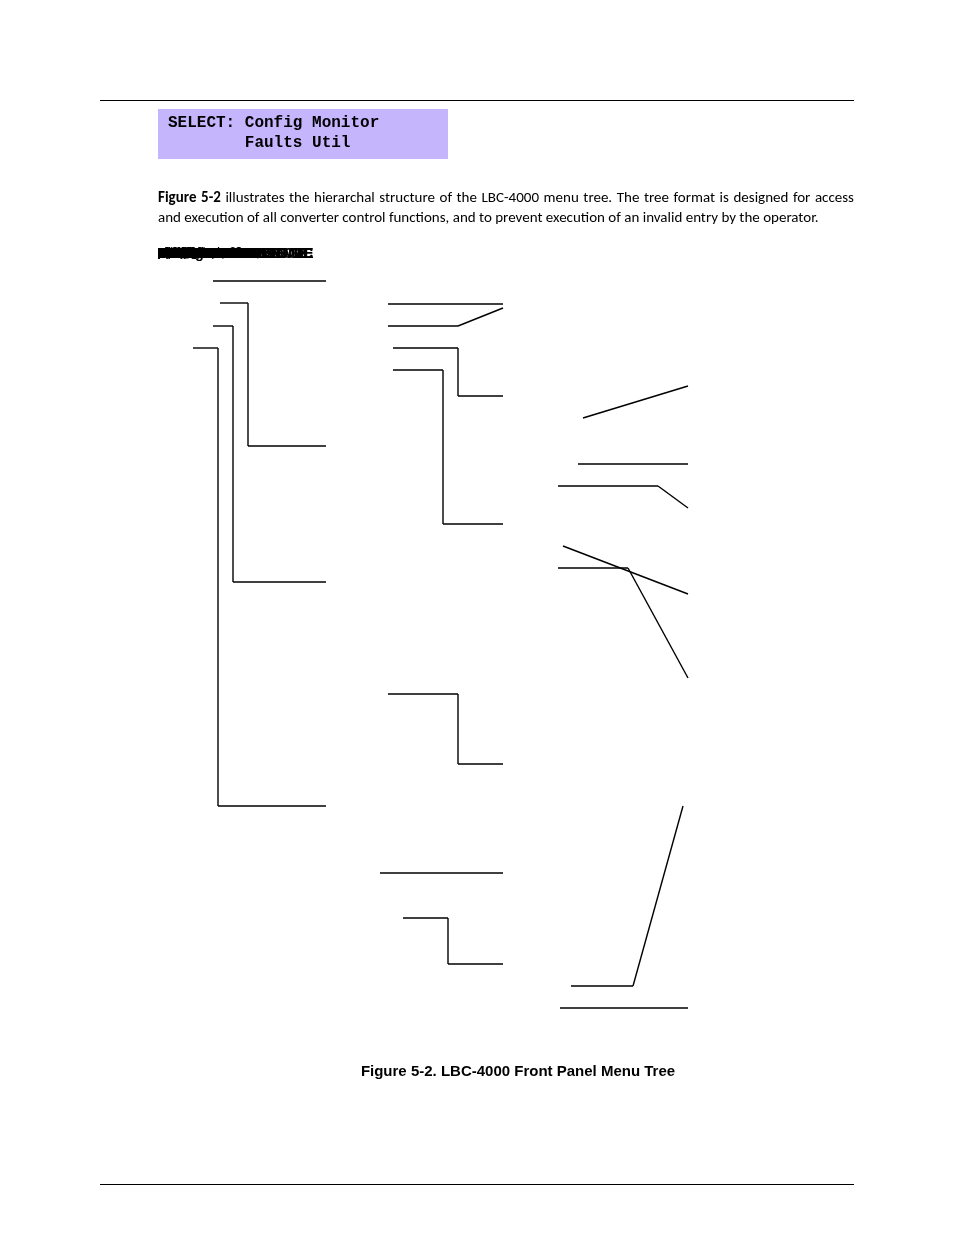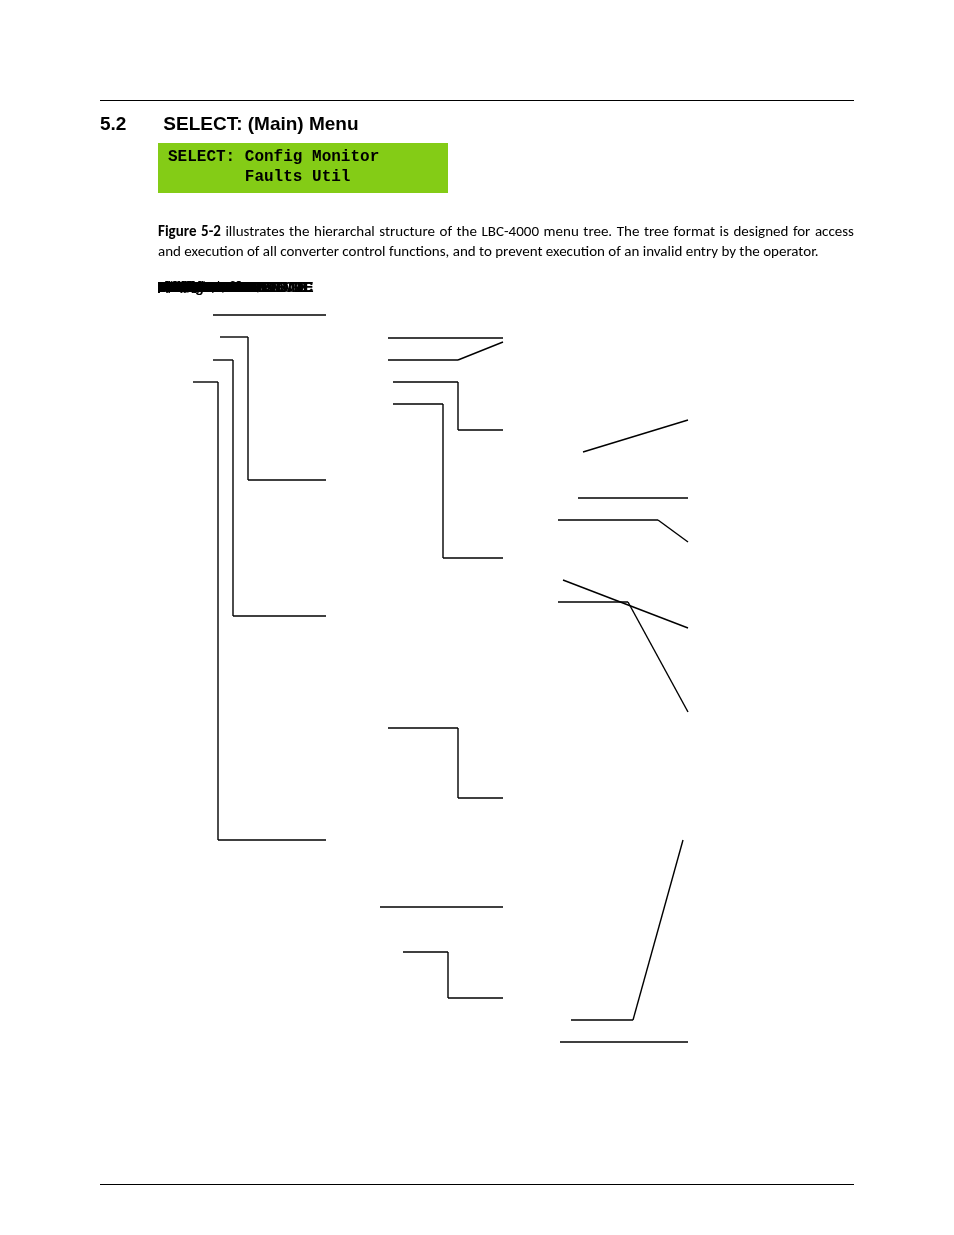--- a/index.html
+++ b/index.html
@@ -20,21 +20,21 @@
     font-family: Arial, "Helvetica Neue", Helvetica, sans-serif;
     font-weight: 700;
     font-size: 19px;
     margin: 12px 0 8px 0;
   }
   .heading .num { display:inline-block; width:58px; }
   .lcd-box {
     font-family: "Courier New", Courier, monospace;
     font-weight: 700;
     font-size: 16px;
-    background:#84cc16;
+    background:#c4b5fd;
     padding: 4px 10px 6px 10px;
     width: 270px;
     margin-left: 58px;
     white-space: pre;
     line-height: 1.25;
   }
   .para {
     font-size: 15px;
     line-height: 1.35;
     text-align: justify;
@@ -79,24 +79,20 @@
     left:100px; right:100px; bottom:50px;
     border-top:1.5px solid #000;
   }
 </style>
 </head>
 <body>
 
 <div class="page">
   <div class="rule-top"></div>
 
-  <div class="heading">
-    <span class="num">5.2</span>
-    <span>SELECT: (Main) Menu</span>
-  </div>
 
   <div class="lcd-box"><span>SELECT: Config Monitor</span>
 <span>        Faults Util</span></div>
 
   <p class="para">
     <b>Figure 5-2</b><span> illustrates the hierarchal structure of the LBC-4000 menu tree. The tree format is designed for access and execution of all converter control functions, and to prevent execution of an invalid entry by the operator.</span>
   </p>
 
   <div class="diagram">
 
@@ -237,15 +233,16 @@
     <div class="lab it" style="left:546; top:596;">Zip-ped</div>
     <div class="lab it" style="left:546; top:618;">Cycling</div>
     <div class="lab it" style="left:546; top:640;">B-Board</div>
     <div class="lab it" style="left:546; top:662;">S-Wiper</div>
     <div class="lab it" style="left:546; top:684;">OFF</div>
 
     <div class="lab shd arr" style="left:530; top:754;">TIME</div>
     <div class="lab it" style="left:546; top:776;">000-999m</div>
   </div>
 
+  <div class="caption">Figure 5-2. LBC-4000 Front Panel Menu Tree</div>
 
   <div class="rule-bottom"></div>
 </div>
 
 </body></html>

